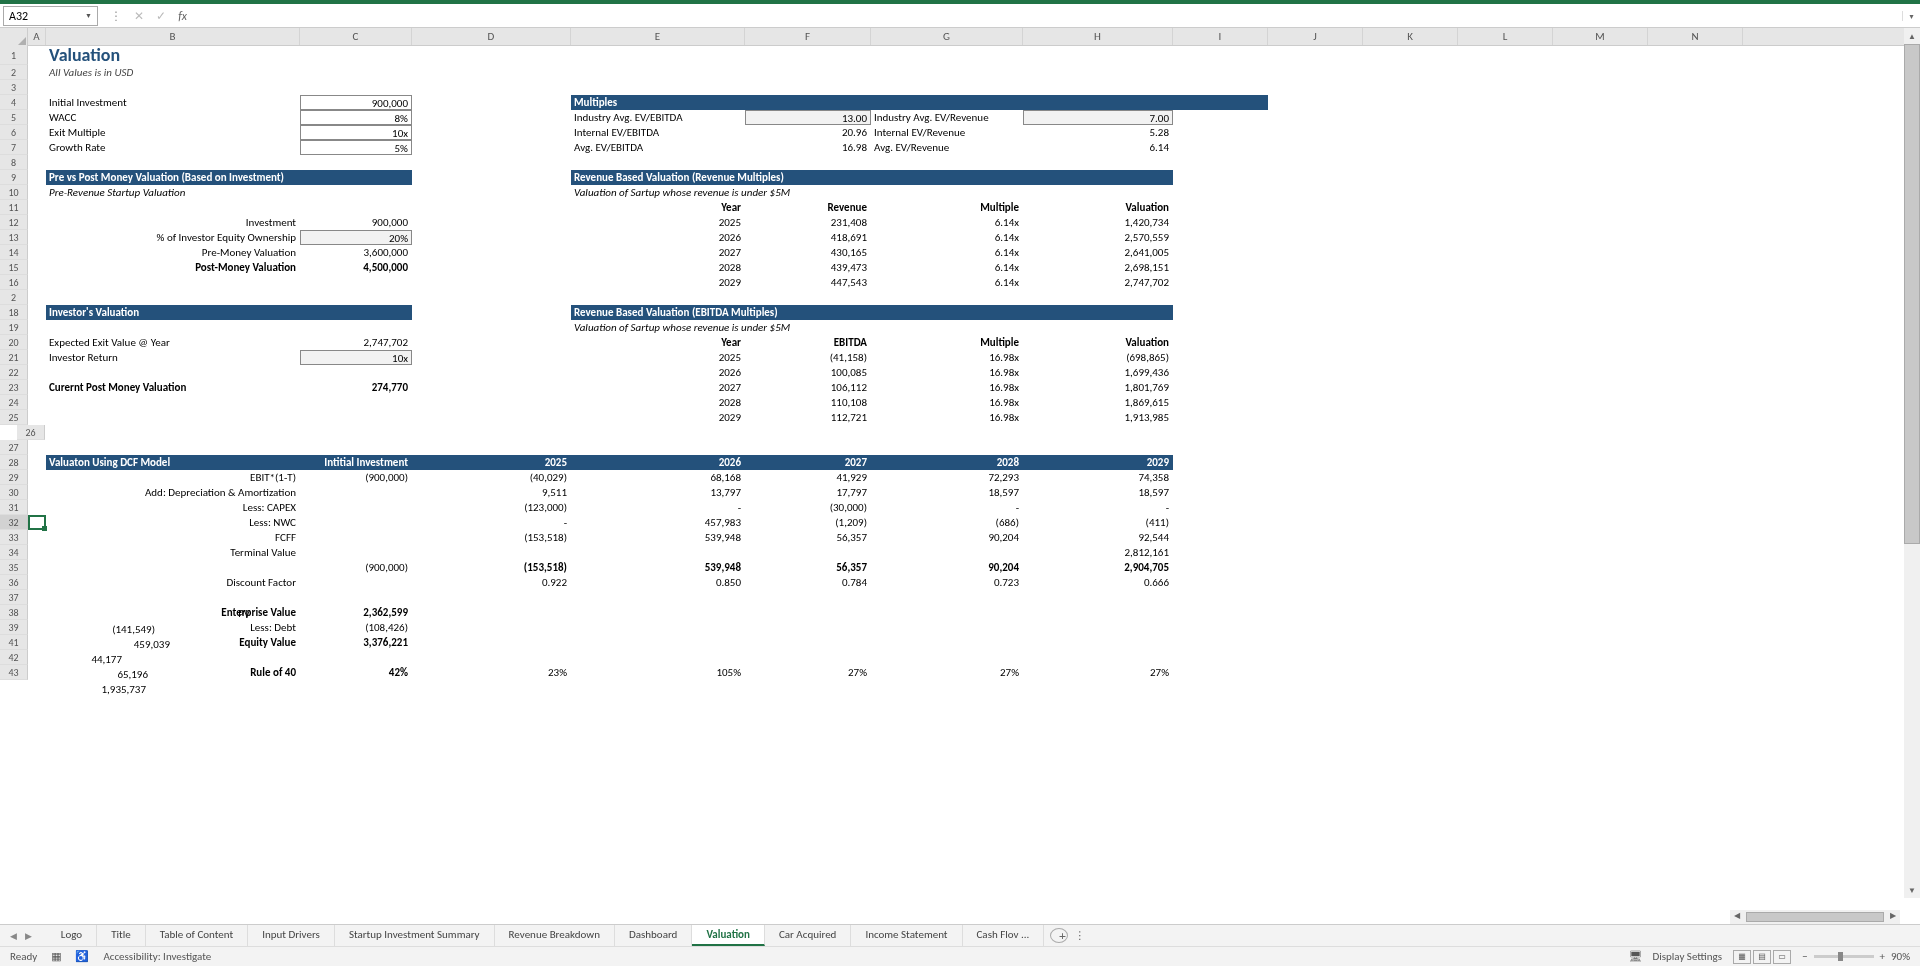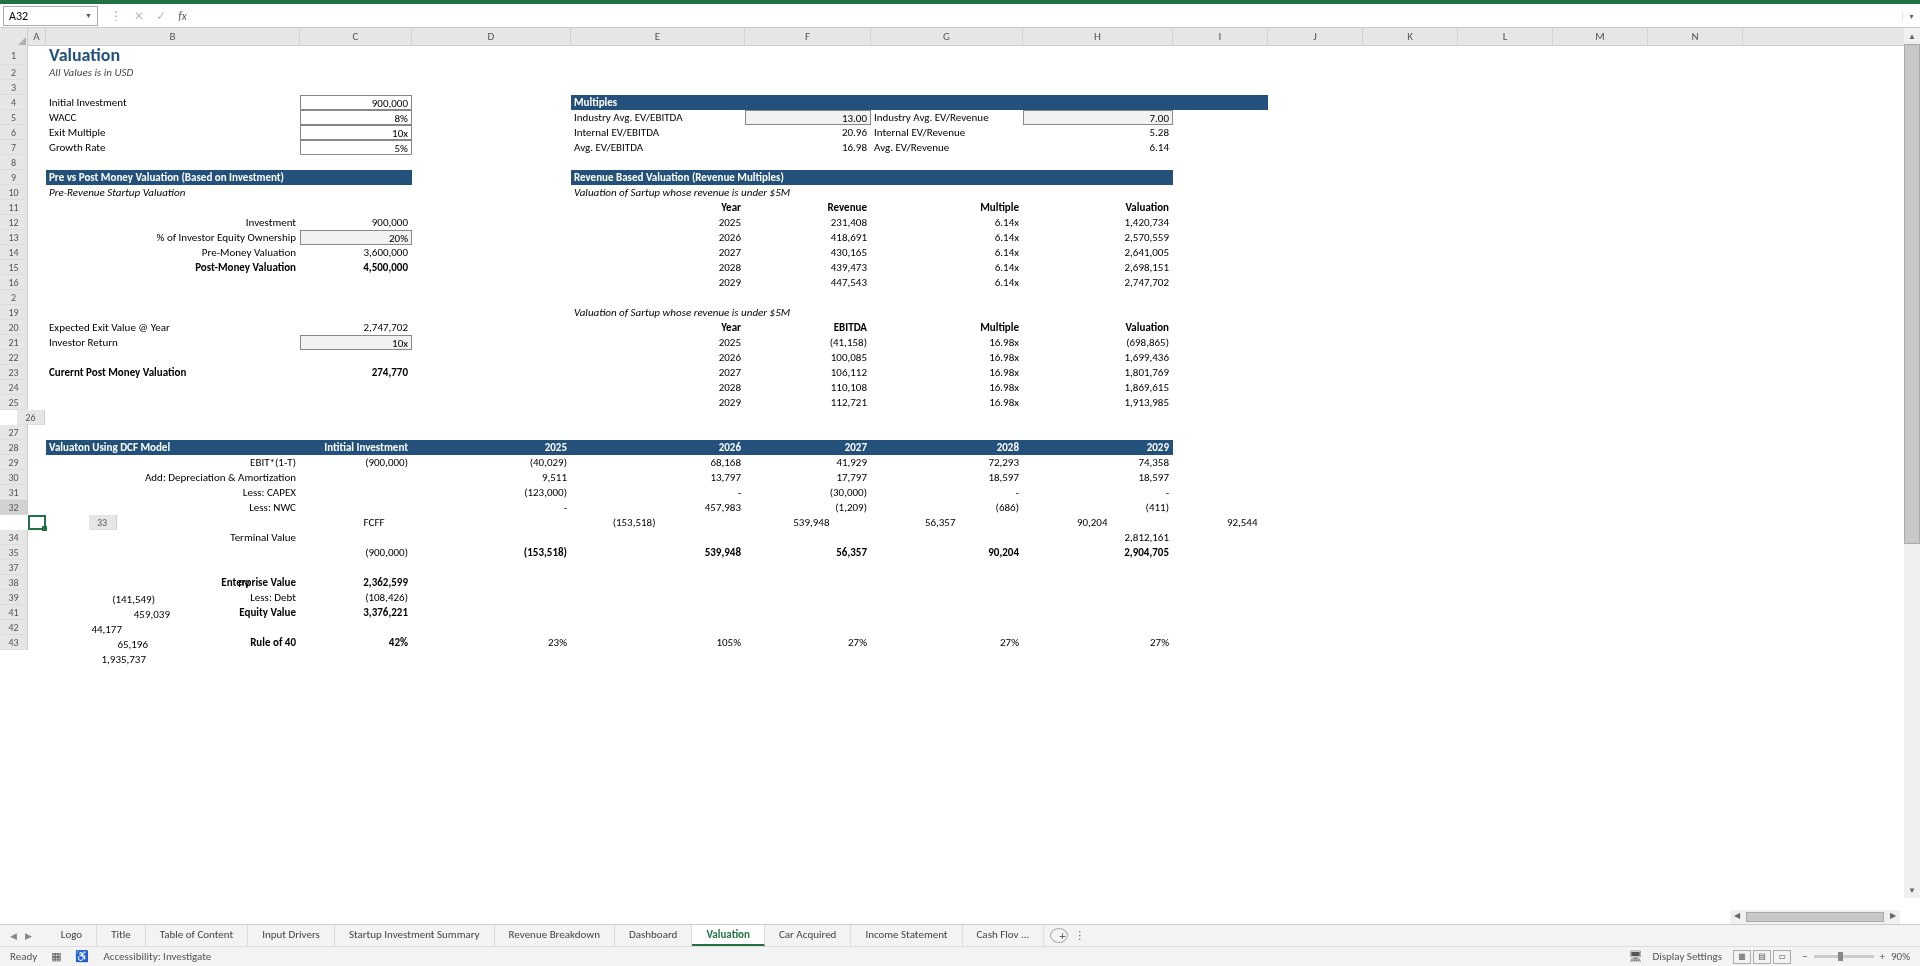--- a/index.html
+++ b/index.html
@@ -375,20 +375,33 @@
         <div class="cell " style="width: 152px; height: 15px; line-height: 15px;"></div>
         <div class="cell " style="width: 150px; height: 15px; line-height: 15px;"></div>
         <div class="cell " style="width: 95px; height: 15px; line-height: 15px;"></div>
         <div class="cell " style="width: 95px; height: 15px; line-height: 15px;"></div>
         <div class="cell " style="width: 95px; height: 15px; line-height: 15px;"></div>
         <div class="cell " style="width: 95px; height: 15px; line-height: 15px;"></div>
         <div class="cell " style="width: 95px; height: 15px; line-height: 15px;"></div>
         <div class="cell " style="width: 95px; height: 15px; line-height: 15px;"></div>
       </div>
       <div class="row" style="height: 15px;">
+        <div class="rh" style="height: 15px; line-height: 15px;">18</div>
+        <div class="cell " style="width: 18px; height: 15px; line-height: 15px;"></div>
+        <div class="cell hdr" style="width: 366px; height: 15px; line-height: 15px;">Investor's Valuation</div>
+        <div class="cell " style="width: 159px; height: 15px; line-height: 15px;"></div>
+        <div class="cell hdr" style="width: 602px; height: 15px; line-height: 15px;">Revenue Based Valuation (EBITDA Multiples)</div>
+        <div class="cell " style="width: 95px; height: 15px; line-height: 15px;"></div>
+        <div class="cell " style="width: 95px; height: 15px; line-height: 15px;"></div>
+        <div class="cell " style="width: 95px; height: 15px; line-height: 15px;"></div>
+        <div class="cell " style="width: 95px; height: 15px; line-height: 15px;"></div>
+        <div class="cell " style="width: 95px; height: 15px; line-height: 15px;"></div>
+        <div class="cell " style="width: 95px; height: 15px; line-height: 15px;"></div>
+      </div>
+      <div class="row" style="height: 15px;">
         <div class="rh" style="height: 15px; line-height: 15px;">19</div>
         <div class="cell " style="width: 18px; height: 15px; line-height: 15px;"></div>
         <div class="cell " style="width: 254px; height: 15px; line-height: 15px;"></div>
         <div class="cell " style="width: 112px; height: 15px; line-height: 15px;"></div>
         <div class="cell " style="width: 159px; height: 15px; line-height: 15px;"></div>
         <div class="cell italic" style="width: 452px; height: 15px; line-height: 15px;">Valuation of Sartup whose revenue is under $5M</div>
         <div class="cell " style="width: 150px; height: 15px; line-height: 15px;"></div>
         <div class="cell " style="width: 95px; height: 15px; line-height: 15px;"></div>
         <div class="cell " style="width: 95px; height: 15px; line-height: 15px;"></div>
         <div class="cell " style="width: 95px; height: 15px; line-height: 15px;"></div>
@@ -610,21 +623,21 @@
         <div class="cell ar" style="width: 126px; height: 15px; line-height: 15px;">(1,209)</div>
         <div class="cell ar" style="width: 152px; height: 15px; line-height: 15px;">(686)</div>
         <div class="cell ar" style="width: 150px; height: 15px; line-height: 15px;">(411)</div>
         <div class="cell " style="width: 95px; height: 15px; line-height: 15px;"></div>
         <div class="cell " style="width: 95px; height: 15px; line-height: 15px;"></div>
         <div class="cell " style="width: 95px; height: 15px; line-height: 15px;"></div>
         <div class="cell " style="width: 95px; height: 15px; line-height: 15px;"></div>
         <div class="cell " style="width: 95px; height: 15px; line-height: 15px;"></div>
         <div class="cell " style="width: 95px; height: 15px; line-height: 15px;"></div>
       </div>
-      <div class="row" style="height: 15px; justify-content: center;">
+      <div class="row" style="height: 15px;">
         <div class="rh" style="height: 15px; line-height: 15px;">33</div>
         <div class="cell " style="width: 18px; height: 15px; line-height: 15px;"></div>
         <div class="cell ar" style="width: 254px; height: 15px; line-height: 15px;">FCFF</div>
         <div class="cell " style="width: 112px; height: 15px; line-height: 15px;"></div>
         <div class="cell ar" style="width: 159px; height: 15px; line-height: 15px;">(153,518)</div>
         <div class="cell ar" style="width: 174px; height: 15px; line-height: 15px;">539,948</div>
         <div class="cell ar" style="width: 126px; height: 15px; line-height: 15px;">56,357</div>
         <div class="cell ar" style="width: 152px; height: 15px; line-height: 15px;">90,204</div>
         <div class="cell ar" style="width: 150px; height: 15px; line-height: 15px;">92,544</div>
         <div class="cell " style="width: 95px; height: 15px; line-height: 15px;"></div>
@@ -654,20 +667,37 @@
       <div class="row" style="height: 15px;">
         <div class="rh" style="height: 15px; line-height: 15px;">35</div>
         <div class="cell " style="width: 18px; height: 15px; line-height: 15px;"></div>
         <div class="cell " style="width: 254px; height: 15px; line-height: 15px;"></div>
         <div class="cell ar" style="width: 112px; height: 15px; line-height: 15px;">(900,000)</div>
         <div class="cell ar bold" style="width: 159px; height: 15px; line-height: 15px;">(153,518)</div>
         <div class="cell ar bold" style="width: 174px; height: 15px; line-height: 15px;">539,948</div>
         <div class="cell ar bold" style="width: 126px; height: 15px; line-height: 15px;">56,357</div>
         <div class="cell ar bold" style="width: 152px; height: 15px; line-height: 15px;">90,204</div>
         <div class="cell ar bold" style="width: 150px; height: 15px; line-height: 15px;">2,904,705</div>
+        <div class="cell " style="width: 95px; height: 15px; line-height: 15px;"></div>
+        <div class="cell " style="width: 95px; height: 15px; line-height: 15px;"></div>
+        <div class="cell " style="width: 95px; height: 15px; line-height: 15px;"></div>
+        <div class="cell " style="width: 95px; height: 15px; line-height: 15px;"></div>
+        <div class="cell " style="width: 95px; height: 15px; line-height: 15px;"></div>
+        <div class="cell " style="width: 95px; height: 15px; line-height: 15px;"></div>
+      </div>
+      <div class="row" style="height: 15px;">
+        <div class="rh" style="height: 15px; line-height: 15px;">36</div>
+        <div class="cell " style="width: 18px; height: 15px; line-height: 15px;"></div>
+        <div class="cell ar" style="width: 254px; height: 15px; line-height: 15px;">Discount Factor</div>
+        <div class="cell " style="width: 112px; height: 15px; line-height: 15px;"></div>
+        <div class="cell ar" style="width: 159px; height: 15px; line-height: 15px;">0.922</div>
+        <div class="cell ar" style="width: 174px; height: 15px; line-height: 15px;">0.850</div>
+        <div class="cell ar" style="width: 126px; height: 15px; line-height: 15px;">0.784</div>
+        <div class="cell ar" style="width: 152px; height: 15px; line-height: 15px;">0.723</div>
+        <div class="cell ar" style="width: 150px; height: 15px; line-height: 15px;">0.666</div>
         <div class="cell " style="width: 95px; height: 15px; line-height: 15px;"></div>
         <div class="cell " style="width: 95px; height: 15px; line-height: 15px;"></div>
         <div class="cell " style="width: 95px; height: 15px; line-height: 15px;"></div>
         <div class="cell " style="width: 95px; height: 15px; line-height: 15px;"></div>
         <div class="cell " style="width: 95px; height: 15px; line-height: 15px;"></div>
         <div class="cell " style="width: 95px; height: 15px; line-height: 15px;"></div>
       </div>
       <div class="row" style="height: 15px; flex-direction: column;">
         <div class="rh" style="height: 15px; line-height: 15px;">37</div>
         <div class="cell " style="width: 18px; height: 15px; line-height: 15px;"></div>

